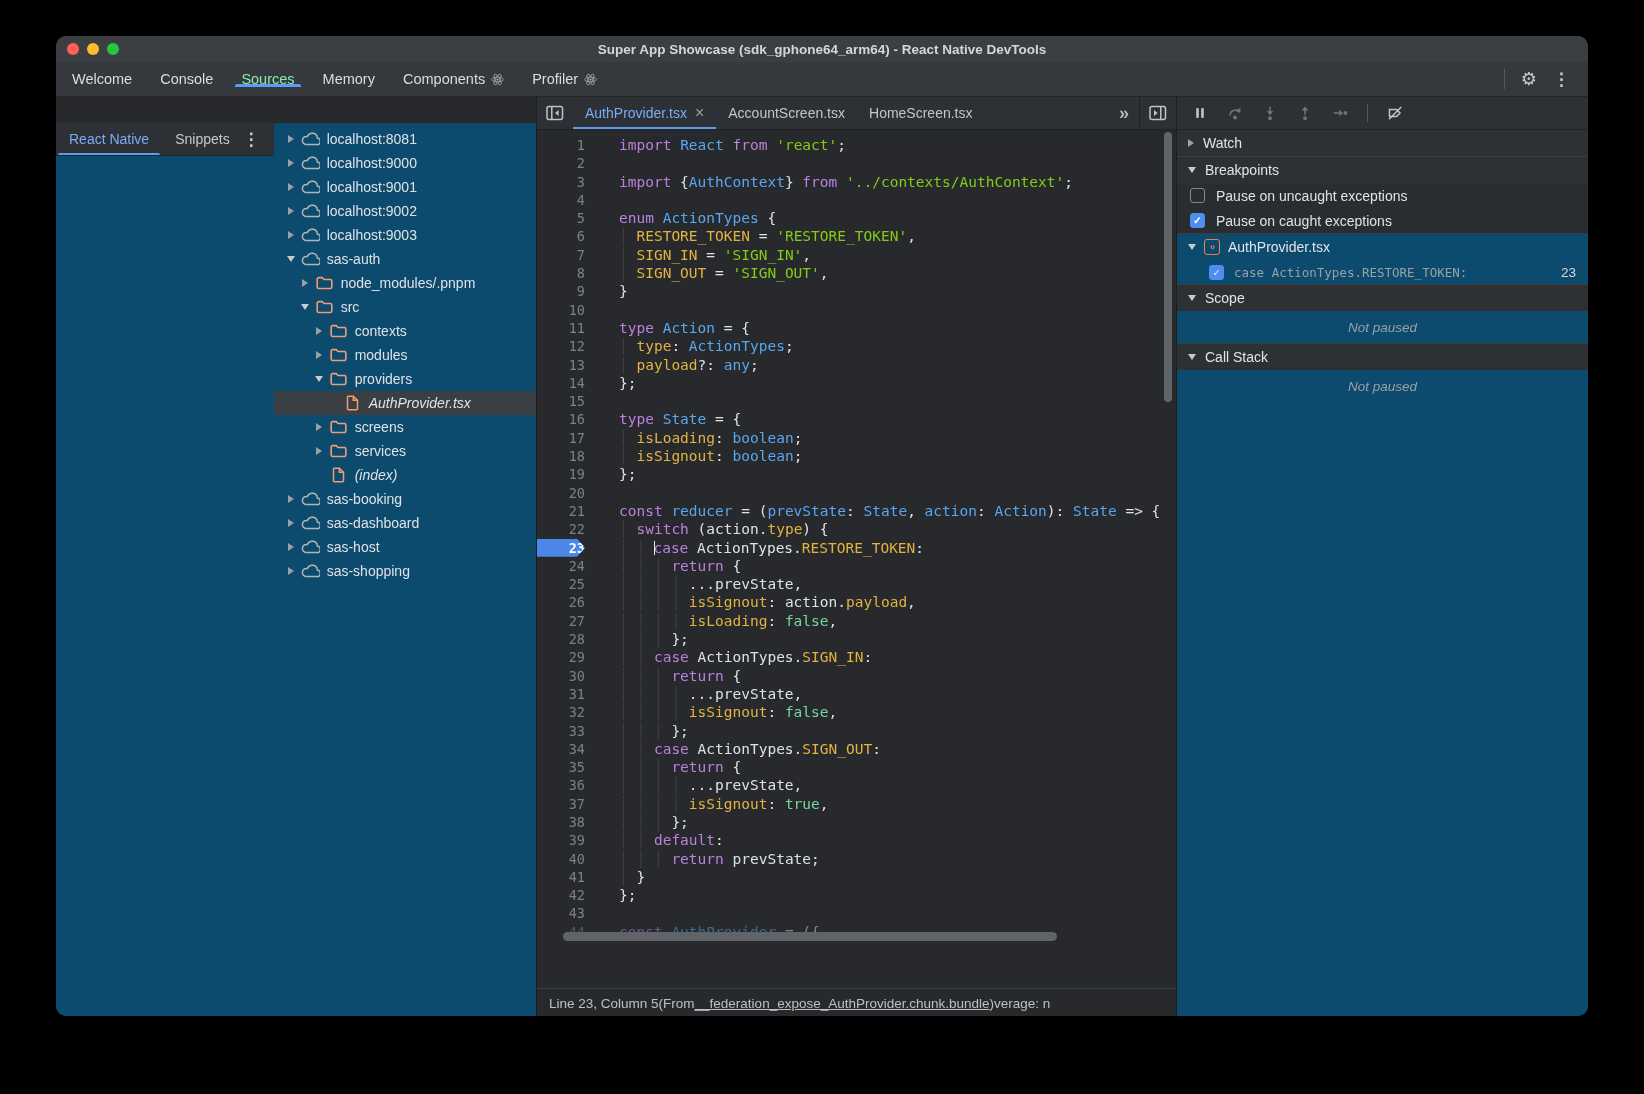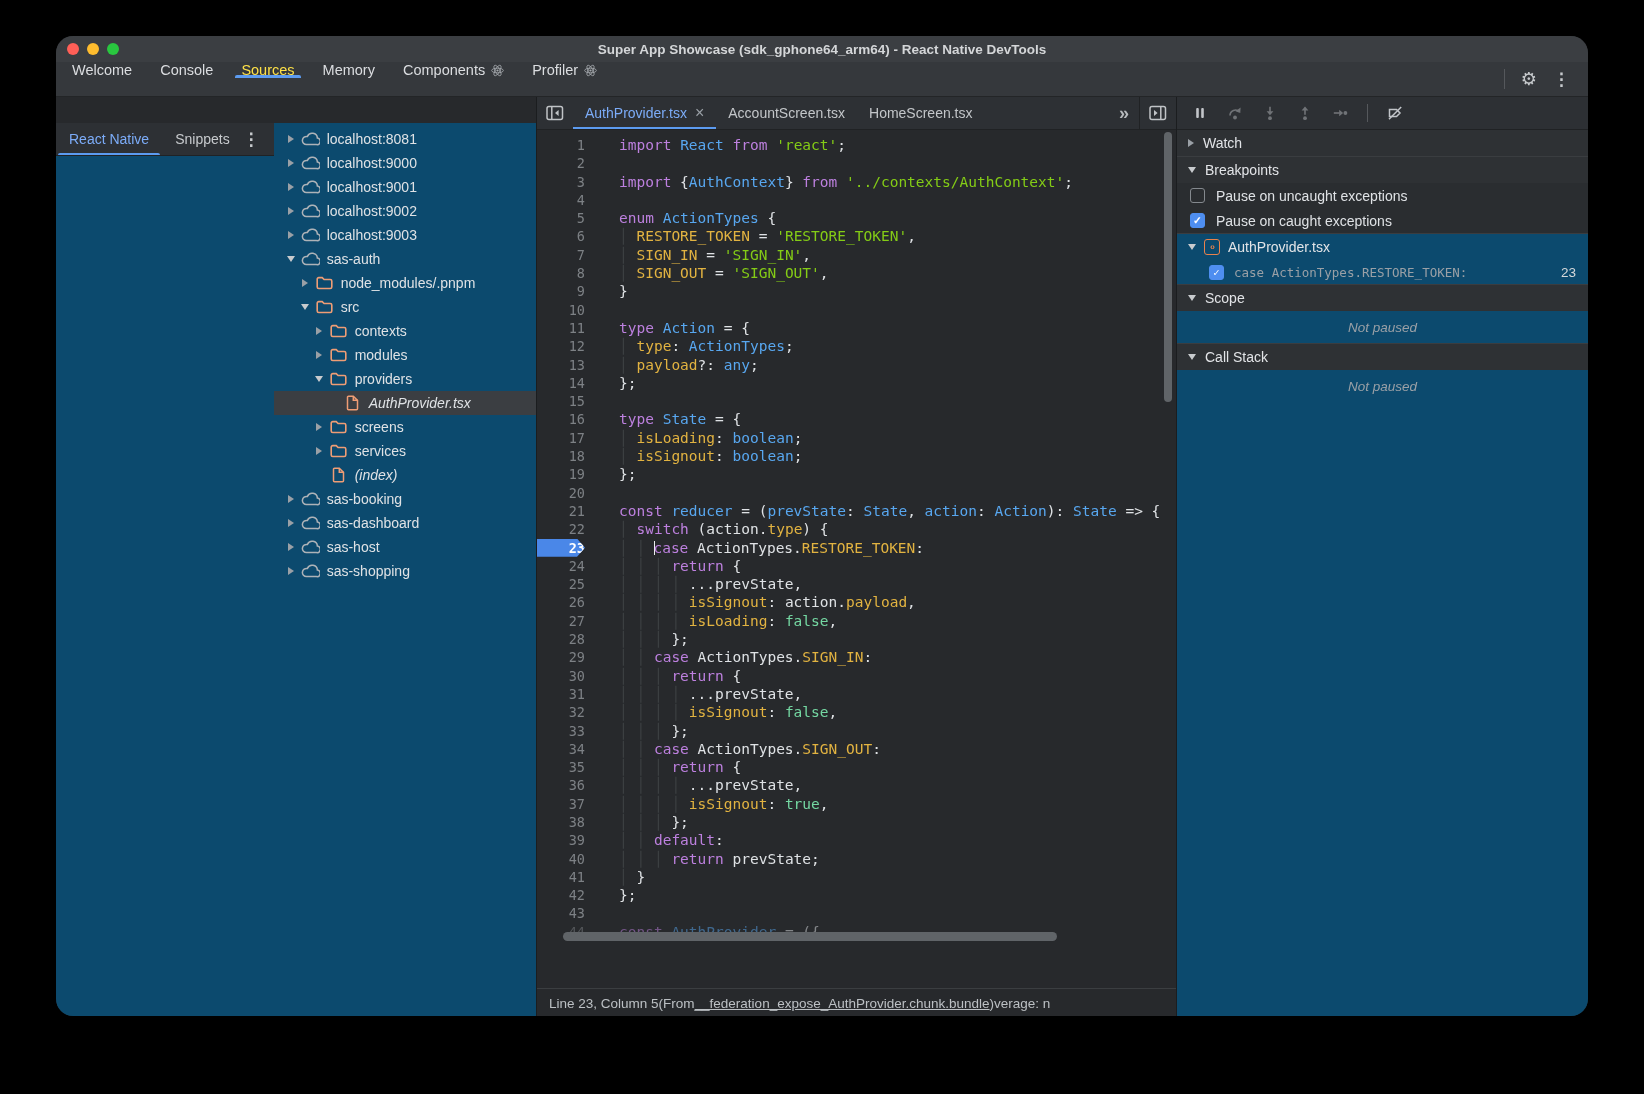--- a/index.html
+++ b/index.html
@@ -1,27 +1,27 @@
 <!DOCTYPE html>
 <html><head>
 <meta charset="utf-8">
 <style>
   html,body{margin:0;padding:0;background:#000;width:1644px;height:1094px;overflow:hidden;
     font-family:"Liberation Sans",sans-serif;-webkit-font-smoothing:antialiased;}
-  .window{position:absolute;left:56px;top:36px;width:1532px;height:980px;border-radius:17px;
+  .window{position:absolute;left:56px;top:36px;width:1532px;height:980px;border-radius:10px;
     background:#27292c;overflow:hidden;box-shadow:0 25px 70px rgba(0,0,0,.7);}
   
   .titlebar{height:26px;background:#3b3e42;display:flex;align-items:center;position:relative;}
   .lights{position:absolute;left:11px;top:7px;display:flex;gap:8px;}
   .light{width:12px;height:12px;border-radius:50%;}
   .title{flex:1;text-align:center;font-size:13.5px;font-weight:700;color:#d4d6d8;}
   
   .maintabs{height:34px;background:#35383c;display:flex;align-items:stretch;padding-left:2px;border-bottom:1px solid #232527;}
   .mtab{padding:0 14px;display:flex;align-items:center;gap:6px;font-size:14.5px;color:#dbdde0;position:relative;cursor:default;}
-  .mtab.active{color:#fde047;}
+  .mtab.active{color:#86efac;}
   .mtab.active::after{content:"";position:absolute;left:8px;right:8px;bottom:0;height:3px;background:#5c9bf0;border-radius:2px 2px 0 0;}
   .tb-right{margin-left:auto;display:flex;align-items:center;gap:16px;padding-right:18px;}
   .tb-div{width:1px;height:20px;background:#55585c;}
   .gear{font-size:18px;color:#c6c9cc;line-height:1;}
   .kebab{font-size:17px;color:#c6c9cc;font-weight:700;line-height:1;}
   
   .main{display:flex;height:calc(100% - 60px);}
   .vdiv{width:1px;background:#1b1d1f;}
   
   .nav{width:480px;display:flex;flex-direction:row;background:#0c4a6e;margin-top:26px;}
@@ -94,21 +94,21 @@
   <div class="titlebar">
     <div class="lights">
       <span class="light" style="background:#ff5f57"></span>
       <span class="light" style="background:#febc2e"></span>
       <span class="light" style="background:#29c73f"></span>
     </div>
     <div class="title">Super App Showcase (sdk_gphone64_arm64) - React Native DevTools</div>
   </div>
 
   <div class="maintabs">
-    <div id="main-tabs" style="display:flex;align-items:flex-start">
+    <div id="main-tabs" style="display:flex;align-items:center">
         <div class="mtab">
           <span>Welcome</span>
         </div>
         <div class="mtab">
           <span>Console</span>
         </div>
         <div class="mtab active">
           <span>Sources</span>
         </div>
         <div class="mtab">

